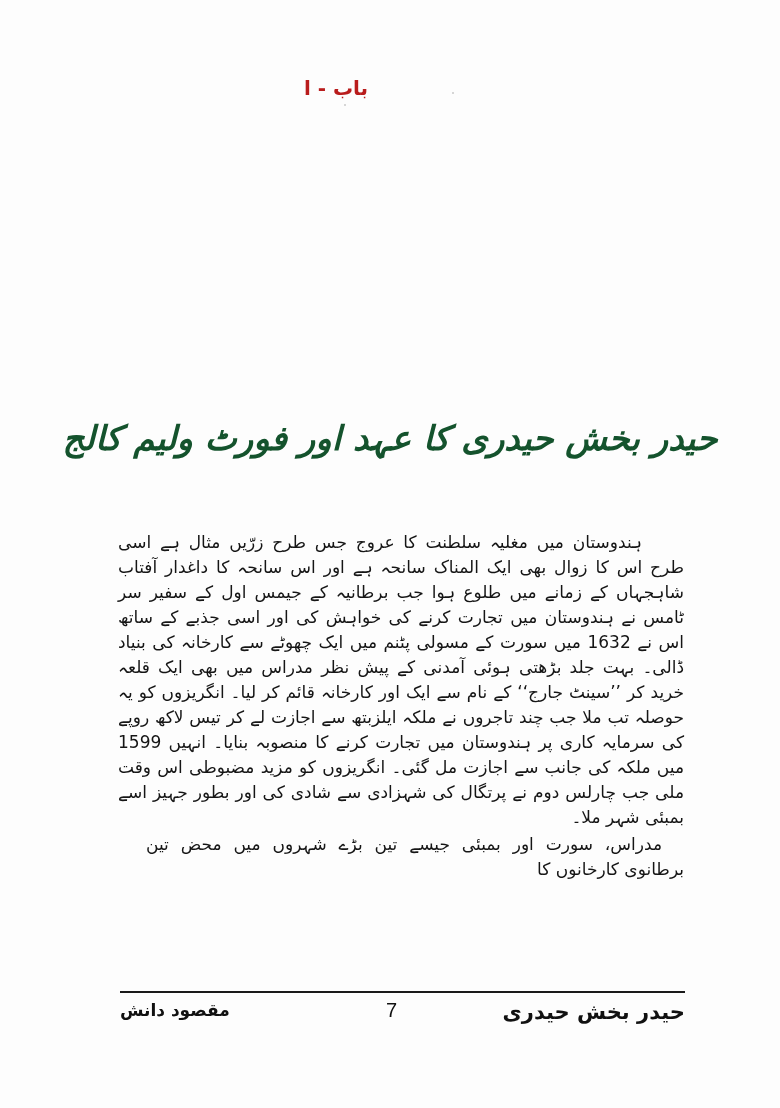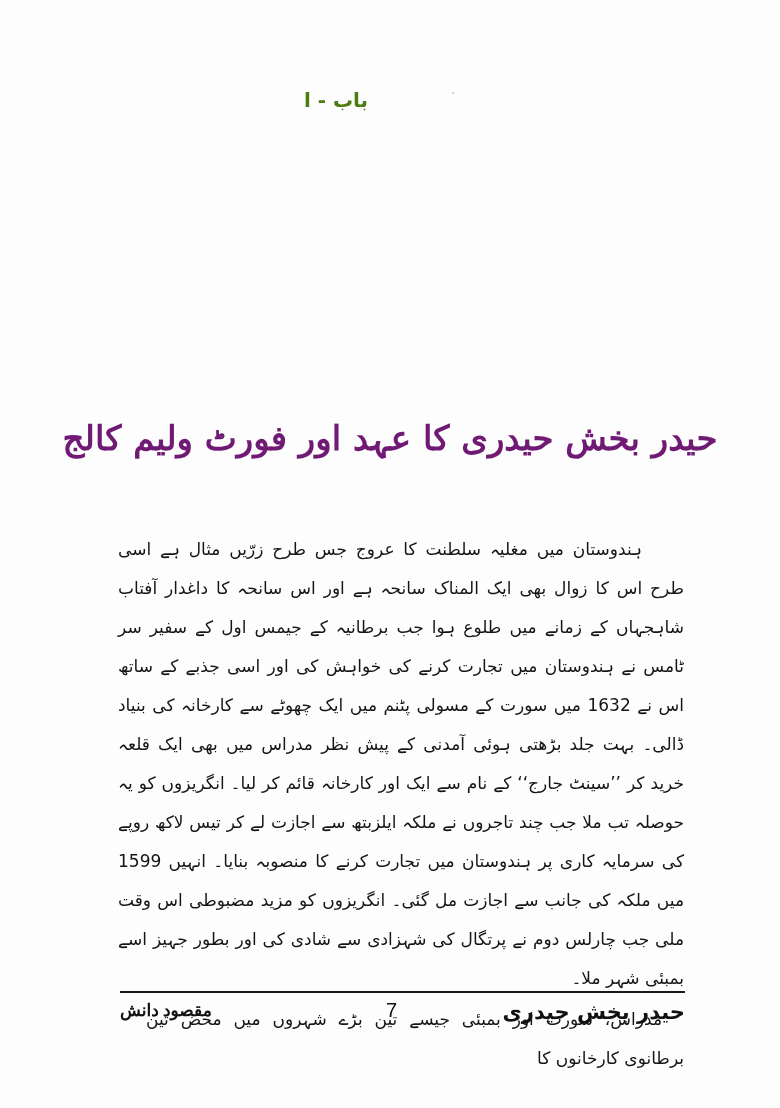--- a/index.html
+++ b/index.html
@@ -16,53 +16,54 @@
       color: #111111;
     }
     .page {
       position: absolute;
       left: 0; top: 0;
       width: 780px; height: 1108px;
       background: #fdfdfd;
     }
     .chapter-label {
       position: absolute;
-      top: 88px;
+      top: 76px;
       left: 0;
       width: 672px;
       text-align: center;
       direction: rtl;
       font-family: "DejaVu Sans", sans-serif;
       font-size: 20px;
       font-weight: bold;
-      color: #4d7c0f;
+      color: #b91c1c;
     }
     .chapter-title {
       position: absolute;
       top: 418px;
       left: 0;
       width: 780px;
       text-align: center;
       direction: rtl;
       font-family: "DejaVu Serif", serif;
       font-size: 34px;
       font-weight: bold;
-      color: #701a75;
+      font-style: italic;
+      color: #14532d;
       letter-spacing: 0px;
     }
     .body-text {
       position: absolute;
       top: 530px;
       left: 118px;
       width: 566px;
       direction: rtl;
       text-align: justify;
       font-family: "DejaVu Sans", sans-serif;
       font-size: 17px;
-      line-height: 39px;
+      line-height: 25px;
       color: #151515;
     }
     .body-text p {
       margin: 0;
       padding: 0;
     }
     .body-text p.indent {
       text-indent: 42px;
     }
     .body-text p.para2 {
@@ -88,21 +89,20 @@
       font-family: "DejaVu Sans", sans-serif;
     }
     .footer-left {
       position: absolute;
       left: 0;
       top: 0;
       direction: rtl;
       font-size: 17px;
       font-weight: bold;
       letter-spacing: 1px;
-      font-family: Liberation Serif, serif;
     }
     .footer-center {
       position: absolute;
       left: 266px;
       top: -1px;
       font-size: 20px;
       font-family: "Liberation Sans", sans-serif;
     }
     .footer-right {
       position: absolute;

